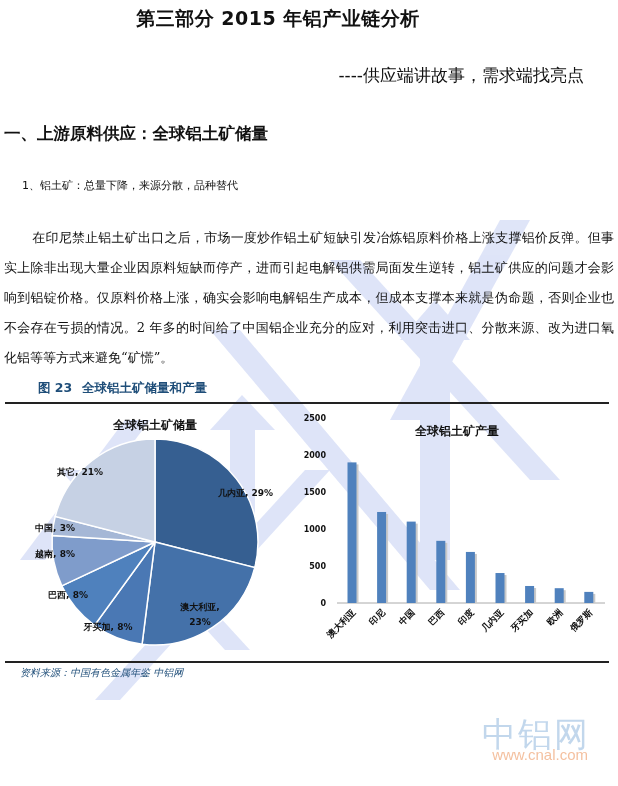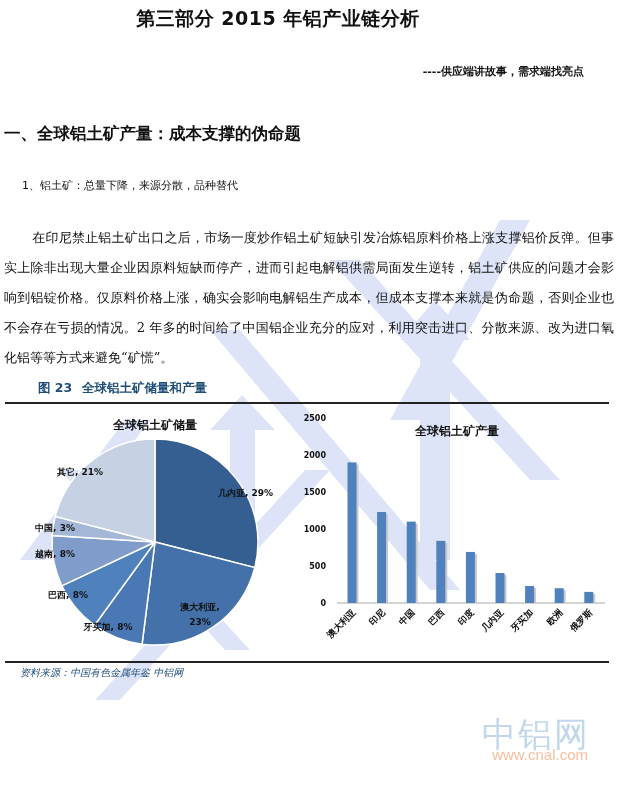--- a/index.html
+++ b/index.html
@@ -2,21 +2,21 @@
 <html><head>
 <meta charset="utf-8">
 <style>
   html, body { margin: 0; padding: 0; background: #ffffff; }
   body { width: 618px; height: 786px; position: relative; overflow: hidden;
          font-family: "DejaVu Sans", "Liberation Sans", sans-serif; color: #111; }
   .abs { position: absolute; }
   .watermark { position: absolute; left: 0; top: 0; width: 618px; height: 786px; pointer-events: none; z-index: 0; }
   .content { position: absolute; left: 0; top: 0; width: 618px; height: 786px; z-index: 1; }
   .title { left: 0; width: 556px; top: 6px; text-align: center; font-size: 19px; font-weight: bold; letter-spacing: 0.5px; }
-  .subtitle { right: 34px; top: 64px; font-size: 11px; font-weight: bold; }
+  .subtitle { right: 34px; top: 64px; font-size: 17px; font-weight: normal; }
   .h1 { left: 4px; top: 123px; font-size: 16.5px; font-weight: bold; }
   .h2 { left: 4px; top: 178px; font-size: 11px; margin-left: 18px; }
   .para { left: 4px; width: 610px; font-family: "DejaVu Serif", "Liberation Serif", serif; font-size: 13px; line-height: 30px; text-align: justify; }
   .para .indent { display: inline-block; width: 28px; }
   .p1 { top: 223px; }
   .p2 { top: 710px; }
   .fig-caption { left: 6px; top: 380px; font-size: 12.5px; font-weight: bold; color: #1f4e79; }
   .fig-caption .num { display: inline-block; width: 44px; margin-left: 32px; }
   .rule { left: 5px; width: 604px; height: 1.5px; background: #222; }
   .source { left: 20px; top: 666px; font-size: 10px; font-style: italic; color: #1f4e79; }
@@ -38,21 +38,21 @@
     <polygon points="420,330 450,330 450,560 420,560"></polygon>
     <polygon points="400,340 435,300 470,340"></polygon>
     <polygon points="500,220 530,220 420,420 390,420"></polygon>
     <polygon points="20,560 45,560 150,420 125,420"></polygon>
   </g>
 </svg>
 
 <div class="content">
   <div class="abs title">第三部分  2015 年铝产业链分析</div>
   <div class="abs subtitle">----供应端讲故事，需求端找亮点</div>
-  <div class="abs h1">一、全球铝土矿产量：成本支撑的伪命题</div>
+  <div class="abs h1">一、上游原料供应：全球铝土矿储量</div>
   <div class="abs h2">1、铝土矿：总量下降，来源分散，品种替代</div>
 
   <div class="abs para p1"><span class="indent"></span><span>在印尼禁止铝土矿出口之后，市场一度炒作铝土矿短缺引发冶炼铝原料价格上涨支撑铝价反弹。但事实上除非出现大量企业因原料短缺而停产，进而引起电解铝供需局面发生逆转，铝土矿供应的问题才会影响到铝锭价格。仅原料价格上涨，确实会影响电解铝生产成本，但成本支撑本来就是伪命题，否则企业也不会存在亏损的情况。2 年多的时间给了中国铝企业充分的应对，利用突击进口、分散来源、改为进口氧化铝等等方式来避免“矿慌”。</span></div>
 
   <div class="abs fig-caption">
     <span class="num">图 23</span><span>全球铝土矿储量和产量</span>
   </div>
   <div class="abs rule" style="top:402px;"></div>
 
   <svg class="abs" style="left:0;top:405px;" width="300" height="255">

